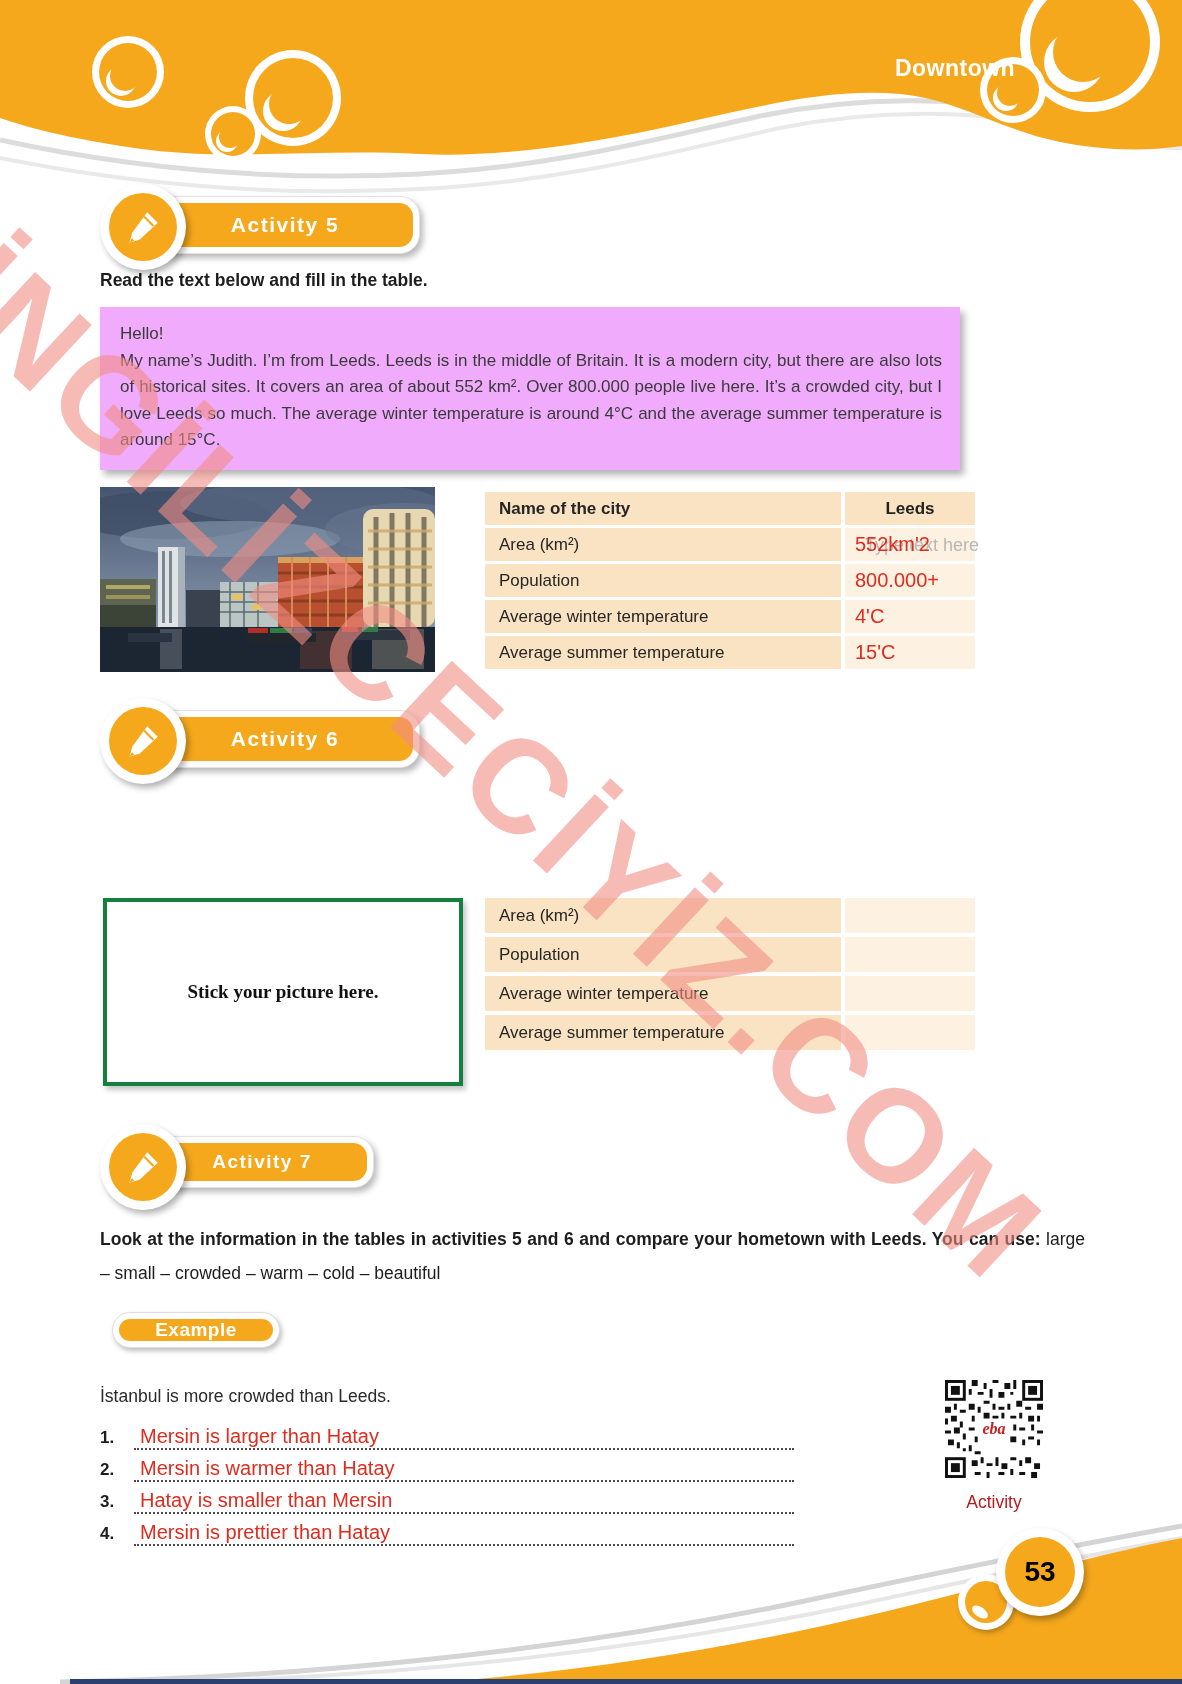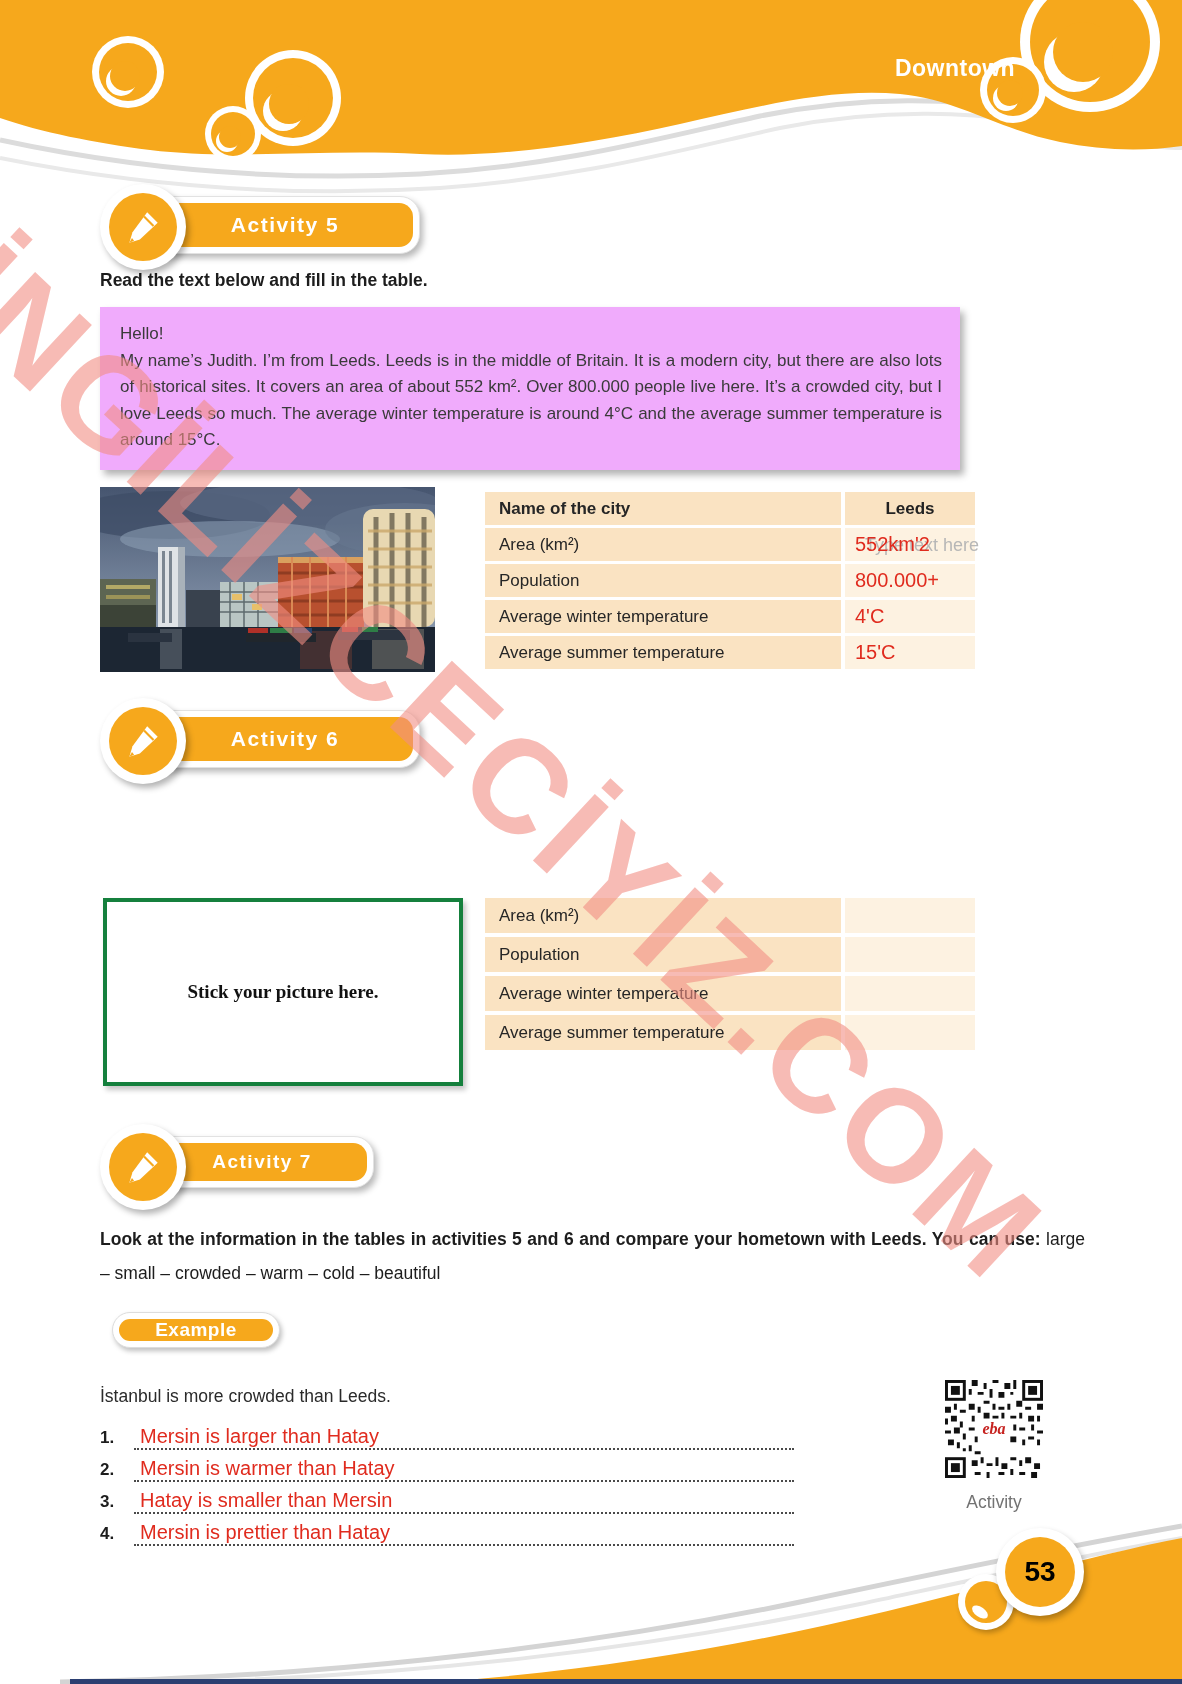--- a/index.html
+++ b/index.html
@@ -67,21 +67,21 @@
   .example-sentence{left:100px;top:1386px;font-size:17.5px;color:#2a2a2a;}
 
   .answers{left:100px;top:1418px;width:694px;}
   .answer-row{display:flex;align-items:flex-end;height:32px;}
   .answer-num{width:34px;font-size:17px;font-weight:bold;color:#1d1d1d;padding-bottom:2px;}
   .answer-line{flex:1;border-bottom:2px dotted #4a4a4a;position:relative;height:100%;}
   .answer-line .red-hand{position:absolute;left:6px;bottom:0px;}
 
   
   .qr-wrap{left:943px;top:1380px;width:102px;text-align:center;}
-  .qr-label{margin-top:10px;font-size:17.5px;color:#737373;}
+  .qr-label{margin-top:10px;font-size:17.5px;color:#b91c1c;}
 
   
   .badge53-big{left:996px;top:1528px;width:88px;height:88px;border-radius:50%;background:#fff;
                box-shadow:2px 4px 6px rgba(0,0,0,.3);display:flex;align-items:center;justify-content:center;z-index:5;}
   .badge53-inner{width:70px;height:70px;border-radius:50%;background:#F6A81C;display:flex;
                  align-items:center;justify-content:center;color:#000000;font-weight:bold;font-size:28px;}
   .bubble-small{left:958px;top:1574px;width:56px;height:56px;border-radius:50%;background:#fff;
                 box-shadow:2px 3px 5px rgba(0,0,0,.25);display:flex;align-items:center;justify-content:center;z-index:4;}
   .bubble-small-inner{width:42px;height:42px;border-radius:50%;background:#F6A81C;position:relative;overflow:hidden;}
   .bubble-small-inner:after{content:"";position:absolute;left:6px;bottom:6px;width:18px;height:10px;

